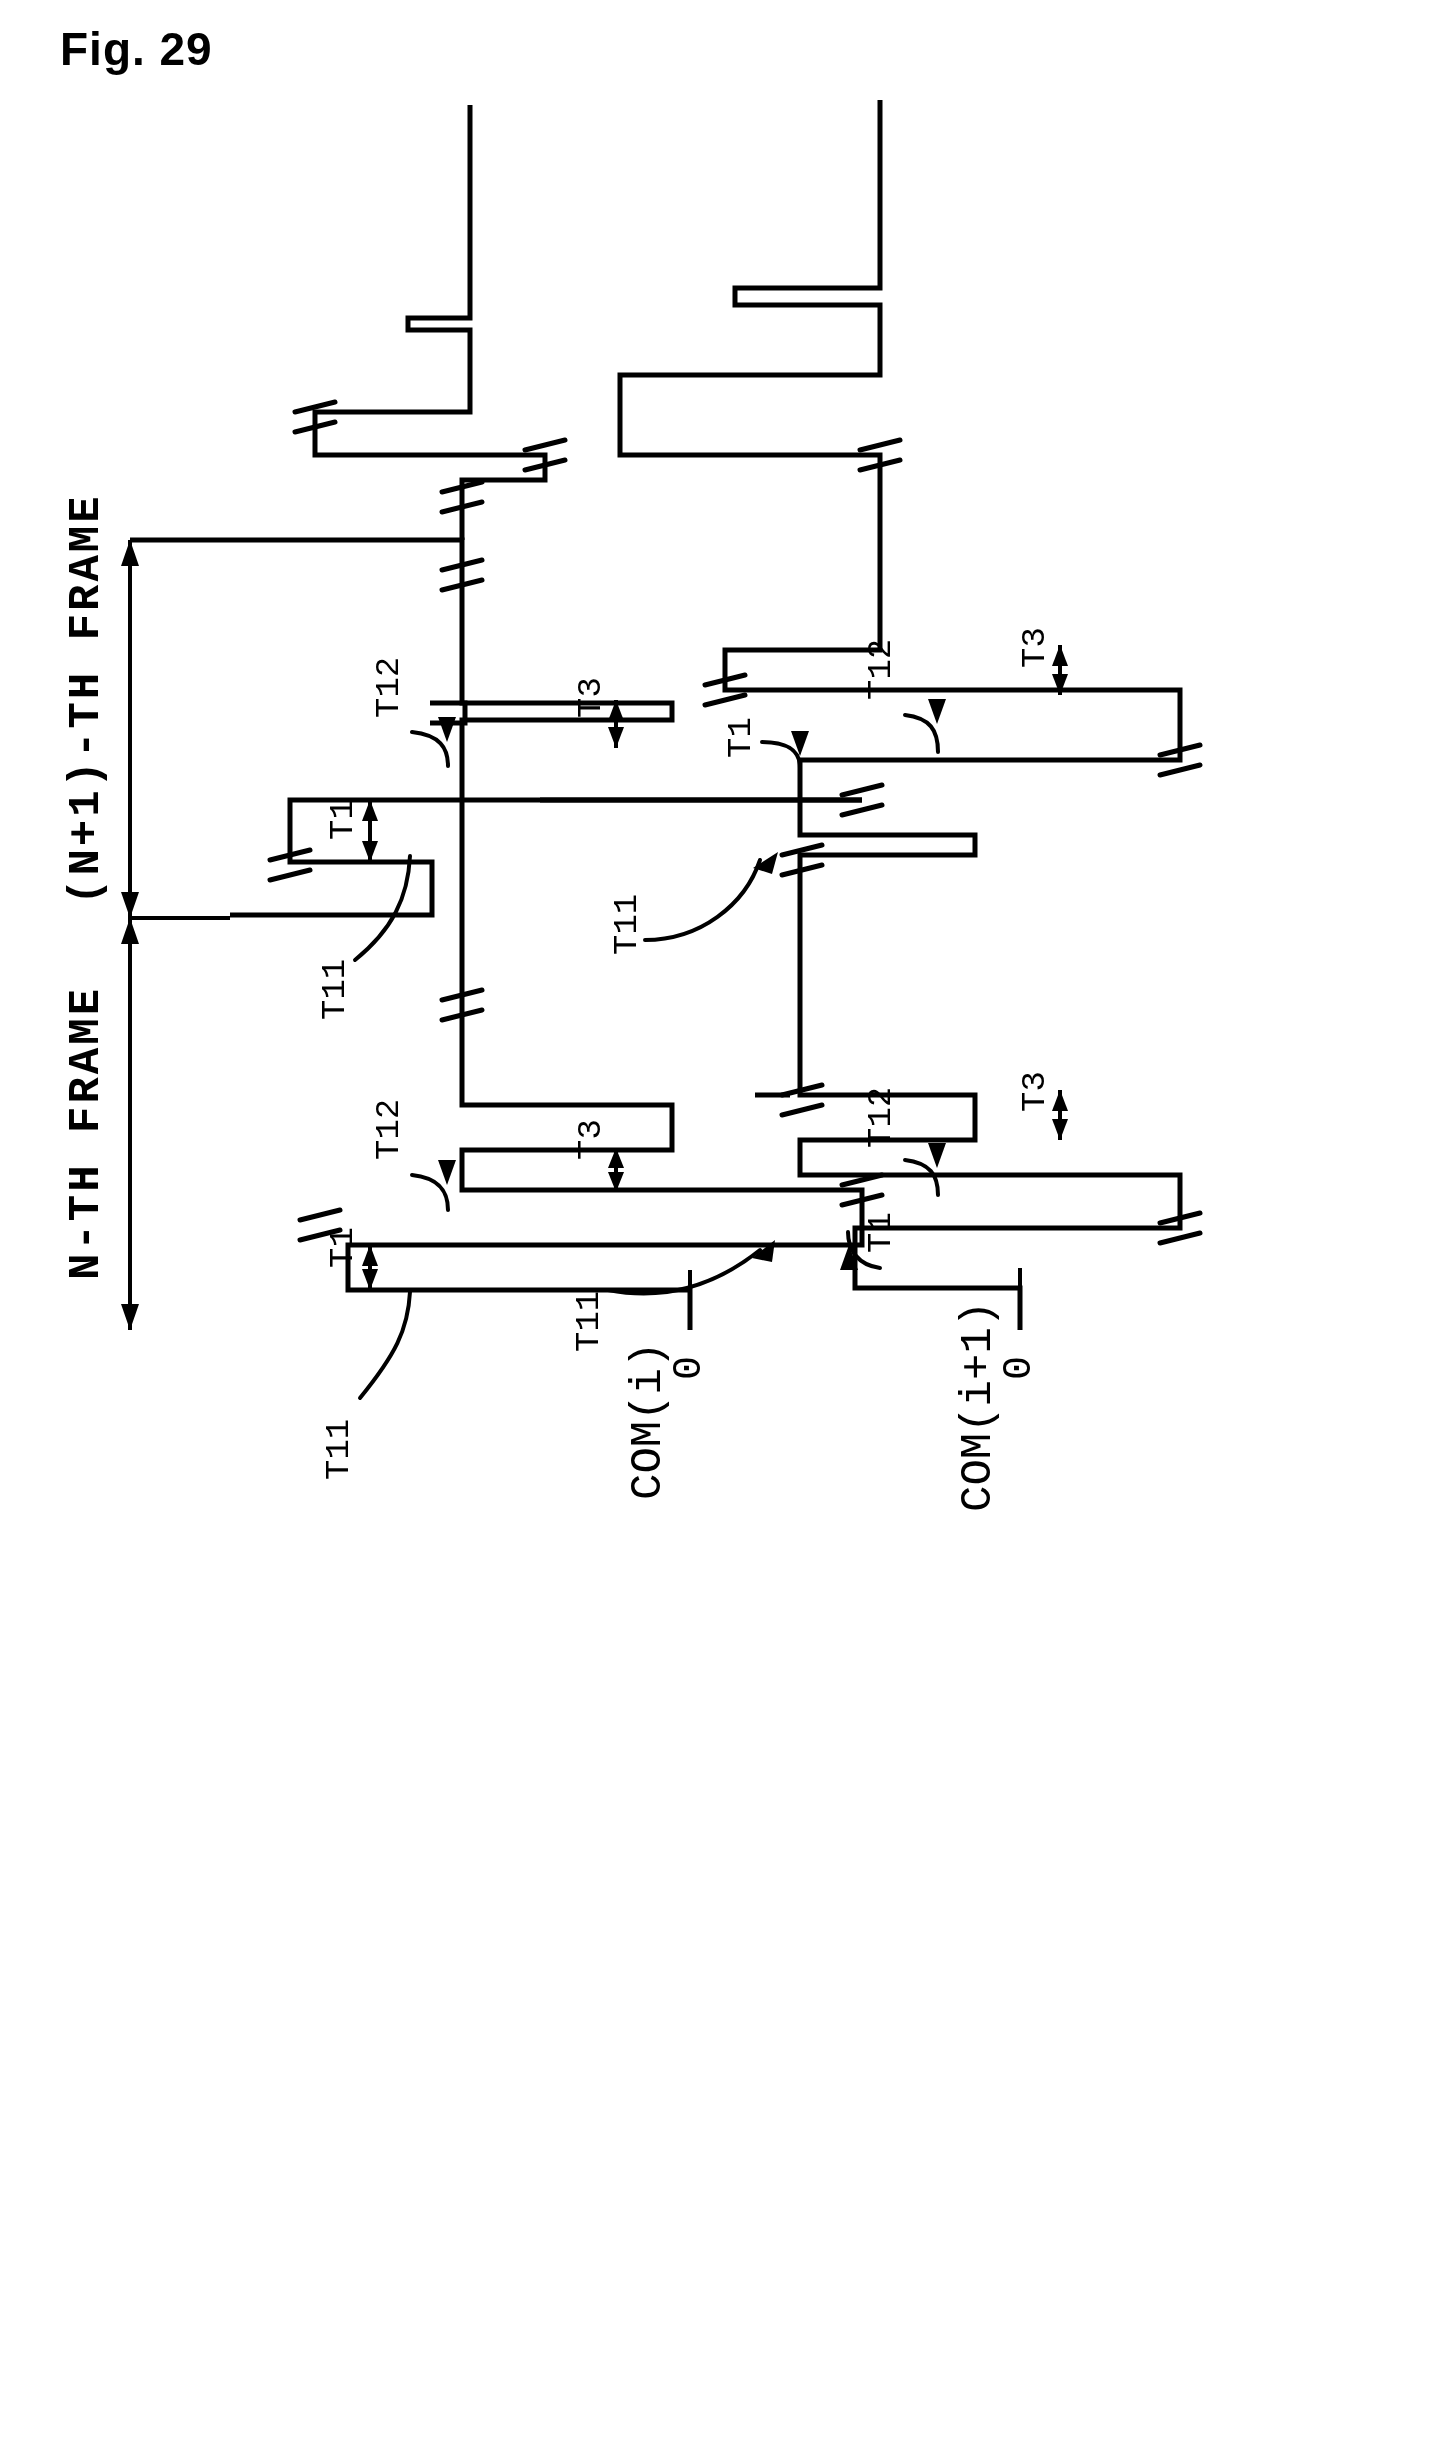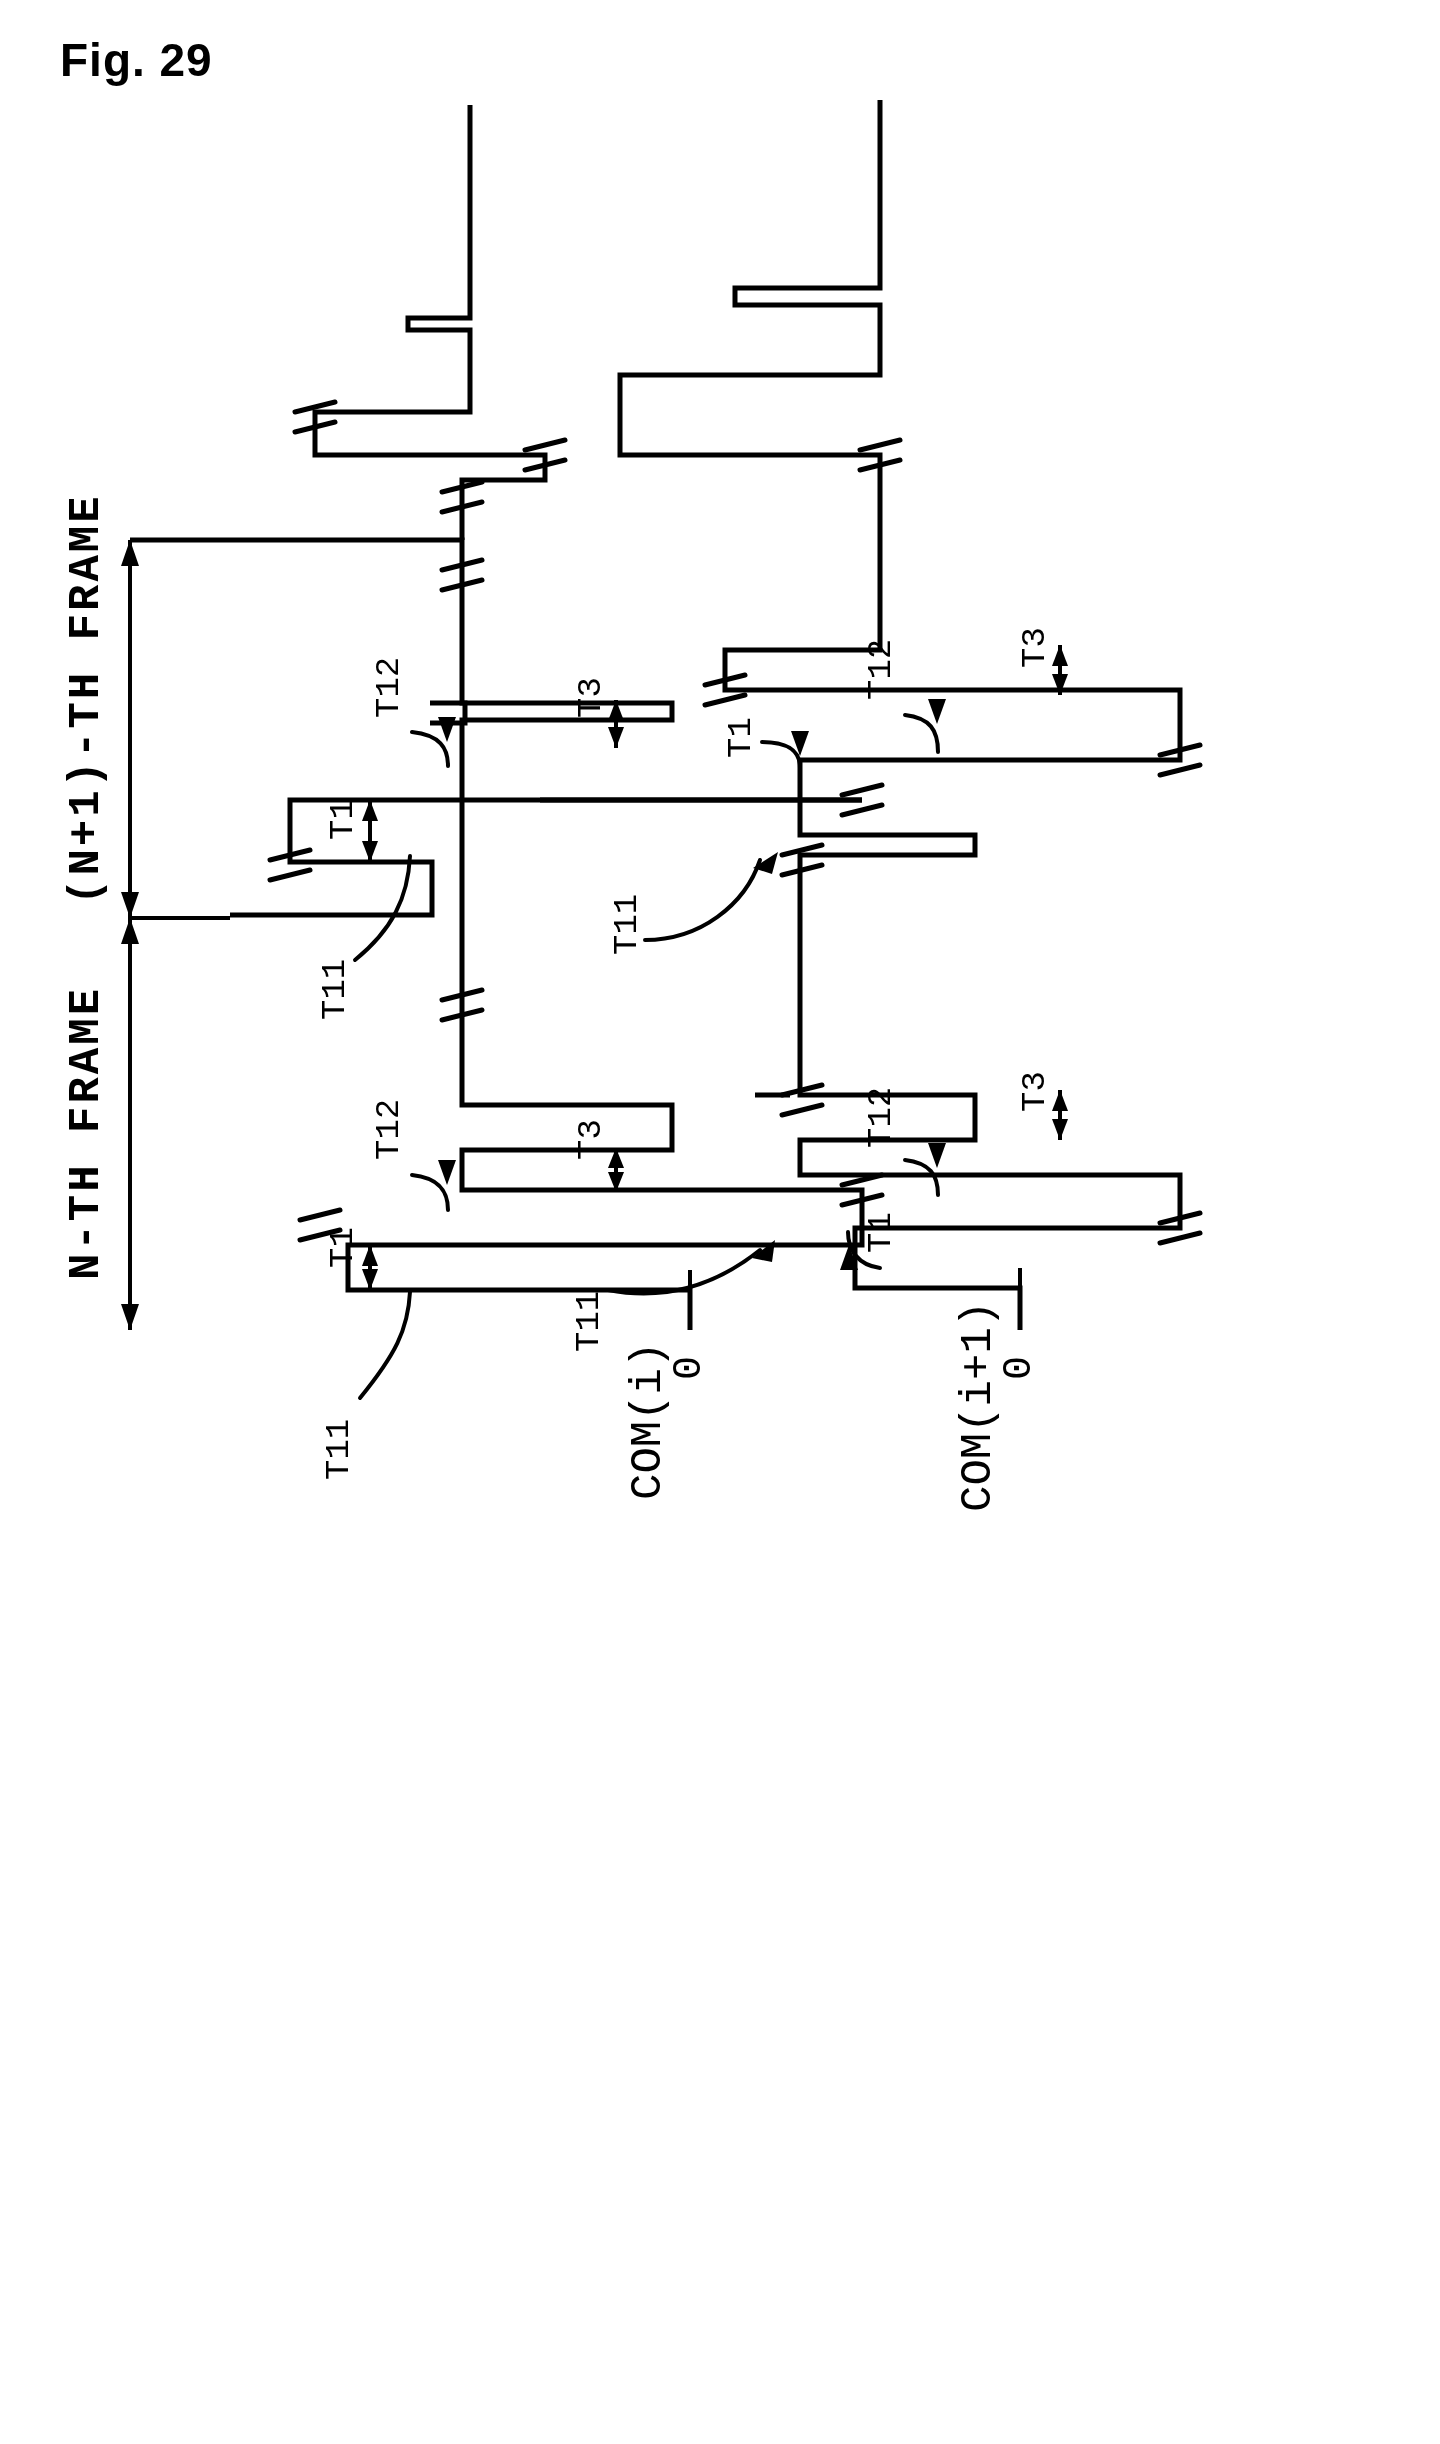--- a/index.html
+++ b/index.html
@@ -1,20 +1,20 @@
 <!DOCTYPE html>
 <html><head>
 <meta charset="utf-8">
 <title>Fig. 29</title>
 <style>
   html,body{margin:0;padding:0;background:#fff;}
   body{font-family:"Liberation Sans",sans-serif;}
   #page{position:relative;width:1440px;height:2444px;background:#fff;overflow:hidden;}
   #figtitle{position:absolute;left:60px;top:22px;font-size:46px;font-weight:bold;
-            font-family:"Liberation Sans",sans-serif;color:#000;letter-spacing:1px;margin-top:11px;}
+            font-family:"Liberation Sans",sans-serif;color:#000;letter-spacing:1px;}
   #canvasWrap{position:absolute;left:0;top:0;width:1440px;height:2444px;}
   svg{display:block;}
   .wf{fill:none;stroke:#000;stroke-width:5;stroke-linecap:butt;stroke-linejoin:miter;}
   .axis{fill:none;stroke:#000;stroke-width:4;}
   .dim{fill:none;stroke:#000;stroke-width:4;}
   .brk{fill:none;stroke:#000;stroke-width:5;stroke-linecap:round;}
   .lead{fill:none;stroke:#000;stroke-width:4;stroke-linecap:round;}
   .txt{font-family:"Liberation Mono","DejaVu Sans Mono",monospace;fill:#000;}
   .lbl-md{font-size:34px;}
   .lbl-lg{font-size:40px;}

